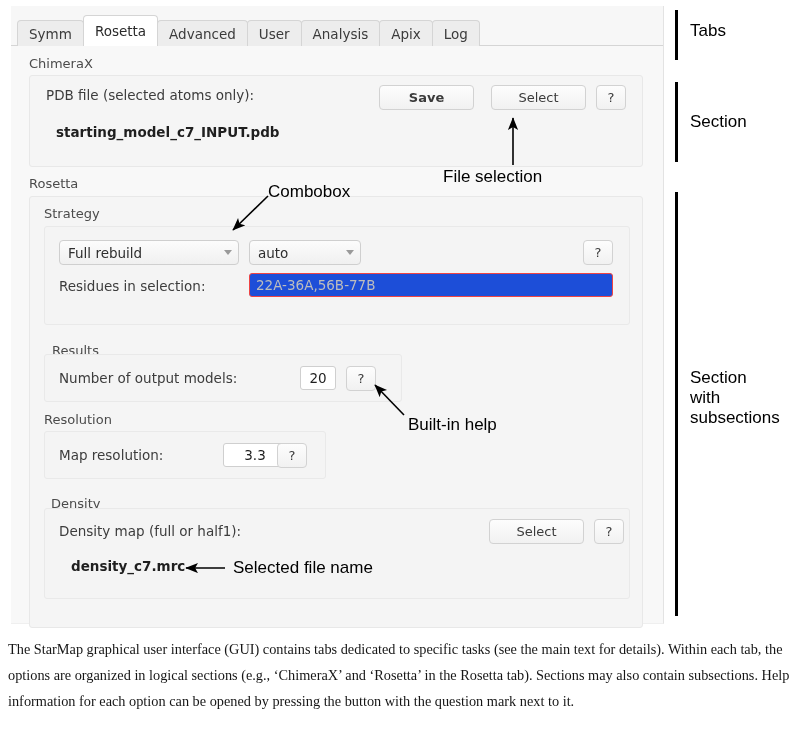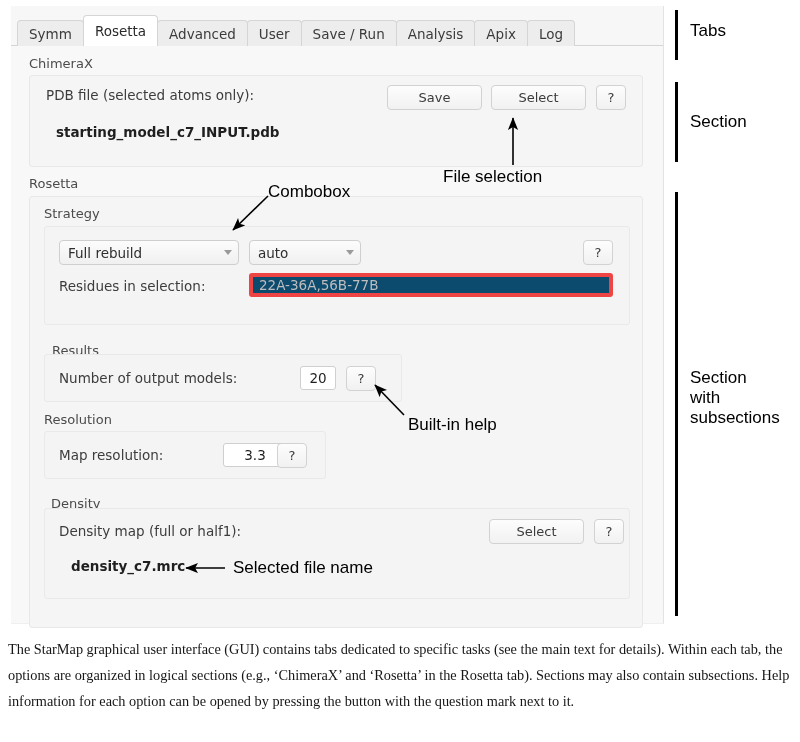--- a/index.html
+++ b/index.html
@@ -172,22 +172,22 @@
     border-radius: 3px;
     font-size: 13.5px;
     color: #1f1f1f;
     display: inline-flex;
     align-items: center;
     justify-content: center;
     box-sizing: border-box;
     padding: 0 6px;
   }
   .textinput.placeholder {
-    background: #0c4a6e;
-    border: 4px solid #ef4444;
+    background: #1d4ed8;
+    border: 1px solid #ef4444;
     color: #bdbdbd;
     justify-content: flex-start;
   }
 
   
   .anno-text {
     position: absolute;
     font-family: "Liberation Sans", sans-serif;
     font-size: 17px;
     color: #000000;
@@ -223,36 +223,35 @@
 <div id="figure">
 
   <div id="gui-window">
 
     <div id="tab-bar">
       <div id="tab-strip">
         <div class="tab">Symm</div>
         <div class="tab active">Rosetta</div>
         <div class="tab">Advanced</div>
         <div class="tab">User</div>
-        <div class="tab">Save / Run</div>
         <div class="tab">Analysis</div>
         <div class="tab">Apix</div>
         <div class="tab">Log</div>
       </div>
     </div>
 
     <div id="tab-content">
 
       <div class="section-title">ChimeraX</div>
 
       <div class="groupbox" style="position:absolute; left:18px; top:29px; width:614px; height:92px;">
 
         <div class="row" style="position:absolute; left:16px; top:11px; width:582px;">
           <span class="field-label">PDB file (selected atoms only):</span>
-          <span class="btn" style="position:absolute; left:341px; top:-2px; width:95px;">Save</span>
+          <span class="btn" style="position:absolute; left:333px; top:-2px; width:95px;font-weight:bold;">Save</span>
           <span class="btn" style="position:absolute; left:445px; top:-2px; width:95px;">Select</span>
           <span class="btn help" style="position:absolute; left:550px; top:-2px;">?</span>
         </div>
 
         <div class="file-name" style="position:absolute; left:26px; top:48px;">starting_model_c7_INPUT.pdb</div>
       </div>
 
       <div class="section-title" style="position:absolute; left:18px; top:130px; margin:0;">Rosetta</div>
 
       <div class="groupbox" style="position:absolute; left:18px; top:150px; width:614px; height:432px;">

